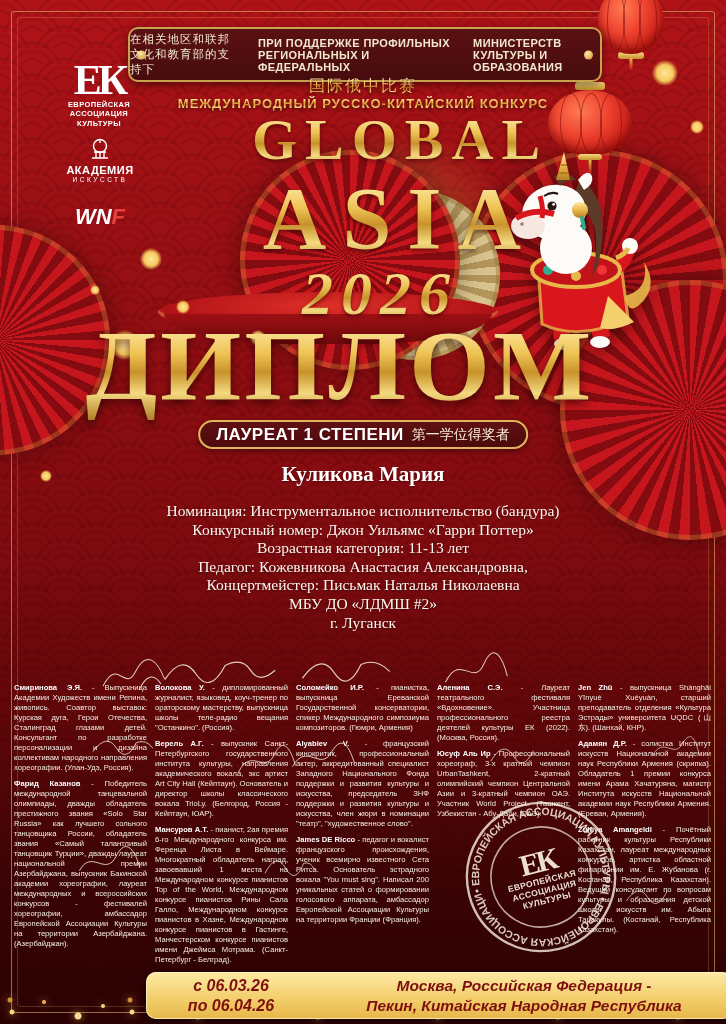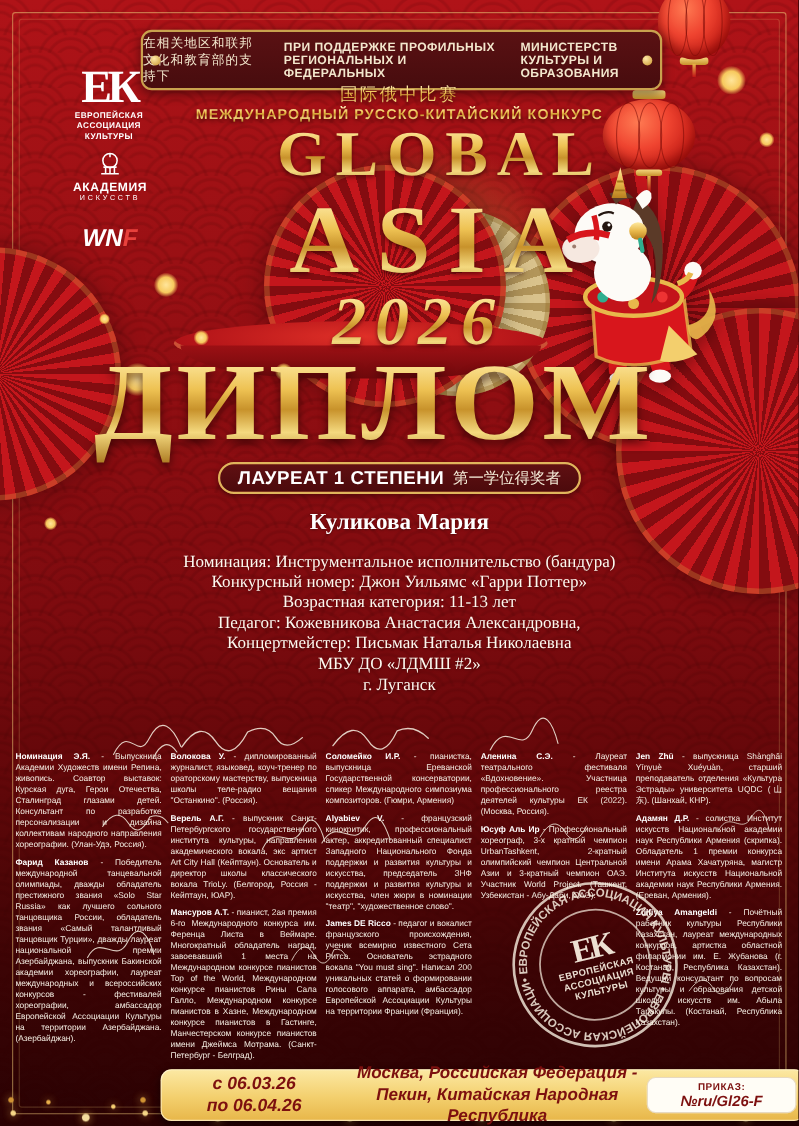--- a/index.html
+++ b/index.html
@@ -260,21 +260,21 @@
       <div>Конкурсный номер: Джон Уильямс «Гарри Поттер»</div>
       <div>Возрастная категория: 11-13 лет</div>
       <div>Педагог: Кожевникова Анастасия Александровна,</div>
       <div>Концертмейстер: Письмак Наталья Николаевна</div>
       <div>МБУ ДО «ЛДМШ #2»</div>
       <div>г. Луганск</div>
     </div>
 
   <div class="jury">
       <div class="jury-col">
-        <p class="jury-entry"><b>Номинация Э.Я.</b> - Выпускница Академии Художеств имени Репина, живопись. Соавтор выставок: Курская дуга, Герои Отечества, Сталинград глазами детей. Консультант по разработке персонализации и дизайна коллективам народного направления хореографии. (Улан-Удэ, Россия).</p>
+        <p class="jury-entry"><b>Смиринова Э.Я.</b> - Выпускница Академии Художеств имени Репина, живопись. Соавтор выставок: Курская дуга, Герои Отечества, Сталинград глазами детей. Консультант по разработке персонализации и дизайна коллективам народного направления хореографии. (Улан-Удэ, Россия).</p>
         <p class="jury-entry"><b>Фарид Казанов</b> - Победитель международной танцевальной олимпиады, дважды обладатель престижного звания «Solo Star Russia» как лучшего сольного танцовщика России, обладатель звания «Самый талантливый танцовщик Турции», дважды лауреат национальной премии Азербайджана, выпускник Бакинской академии хореографии, лауреат международных и всероссийских конкурсов - фестивалей хореографии, амбассадор Европейской Ассоциации Культуры на территории Азербайджана. (Азербайджан).</p>
       </div>
       <div class="jury-col">
         <p class="jury-entry"><b>Волокова У.</b> - дипломированный журналист, языковед, коуч-тренер по ораторскому мастерству, выпускница школы теле-радио вещания "Останкино". (Россия).</p>
         <p class="jury-entry"><b>Верель А.Г.</b> - выпускник Санкт-Петербургского государственного института культуры, направления академического вокала, экс артист Art City Hall (Кейптаун). Основатель и директор школы классического вокала TrioLy. (Белгород, Россия - Кейптаун, ЮАР).</p>
         <p class="jury-entry"><b>Мансуров А.Т.</b> - пианист, 2ая премия 6-го Международного конкурса им. Ференца Листа в Веймаре. Многократный обладатель наград, завоевавший 1 места на Международном конкурсе пианистов Top of the World, Международном конкурсе пианистов Рины Сала Галло, Международном конкурсе пианистов в Хазне, Международном конкурсе пианистов в Гастинге, Манчестерском конкурсе пианистов имени Джеймса Мотрама. (Санкт-Петербург - Белград).</p>
       </div>
       <div class="jury-col">
         <p class="jury-entry"><b>Соломейко И.Р.</b> - пианистка, выпускница Ереванской Государственной консерватории, спикер Международного симпозиума композиторов. (Гюмри, Армения)</p>
         <p class="jury-entry"><b>Alyabiev V.</b> - французский кинокритик, профессиональный актер, аккредитованный специалист Западного Национального Фонда поддержки и развития культуры и искусства, председатель ЗНФ поддержки и развития культуры и искусства, член жюри в номинации "театр", "художественное слово".</p>
@@ -352,18 +352,14 @@
 
   <div class="footer">
     <div class="dates">
       <div>с 06.03.26</div>
       <div>по 06.04.26</div>
     </div>
     <div class="loc">
       <div>Москва, Российская Федерация -</div>
       <div>Пекин, Китайская Народная Республика</div>
     </div>
-    <div class="order">
-      <div class="lbl">ПРИКАЗ:</div>
-      <div class="num">№ru/Gl26-F</div>
-    </div>
   </div>
 </div>
 
 </body></html>

